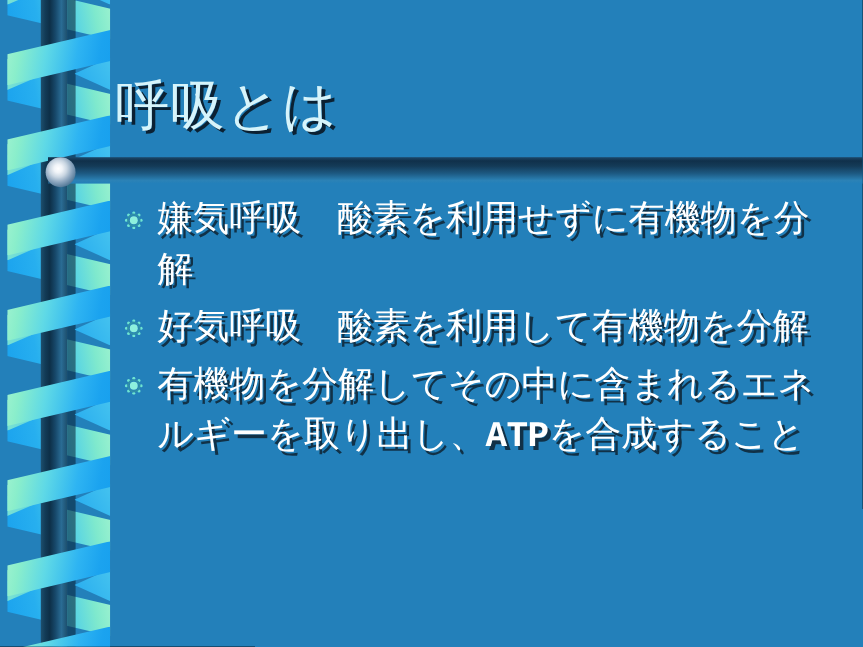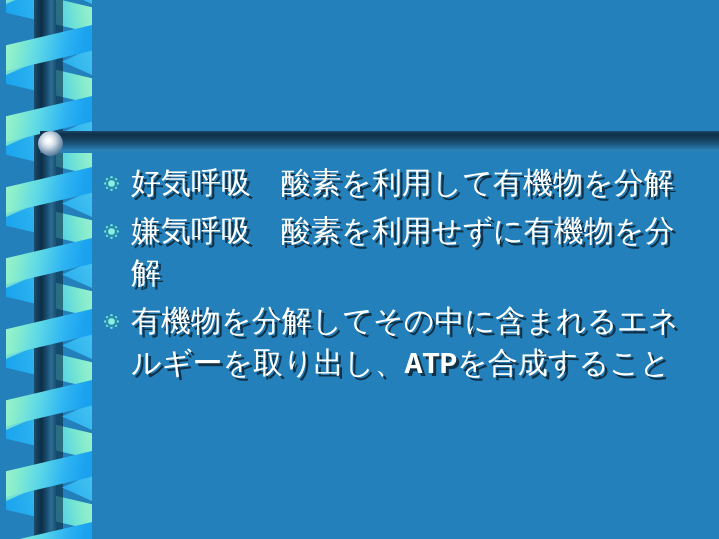--- a/index.html
+++ b/index.html
@@ -264,22 +264,43 @@
       <div class="front"></div>
     </div>
     <div class="pole"></div>
     <div class="pole-shadow"></div>
   </div>
 
   <div class="divider-cap"></div>
   <div class="divider"></div>
   <div class="orb"></div>
 
+  <div class="title">呼吸とは</div>
 
   <div class="body">
+
+    <div class="bullet-row">
+      <span class="bullet-marker">
+        <svg width="15" height="15" viewBox="0 0 30 30">
+          <g fill="#6fe5d2">
+            <circle cx="15" cy="2.6" r="2.5"></circle>
+            <circle cx="23.7" cy="6.3" r="2.5"></circle>
+            <circle cx="27.4" cy="15" r="2.5"></circle>
+            <circle cx="23.7" cy="23.7" r="2.5"></circle>
+            <circle cx="15" cy="27.4" r="2.5"></circle>
+            <circle cx="6.3" cy="23.7" r="2.5"></circle>
+            <circle cx="2.6" cy="15" r="2.5"></circle>
+            <circle cx="6.3" cy="6.3" r="2.5"></circle>
+          </g>
+          <circle cx="15" cy="15" r="9.5" fill="none" stroke="#2f8fa8" stroke-width="3.2"></circle>
+          <circle cx="15" cy="15" r="6.6" fill="#8df0dd"></circle>
+        </svg>
+      </span>
+      <span class="bullet-text">嫌気呼吸　酸素を利用せずに有機物を分解</span>
+    </div>
 
     <div class="bullet-row">
       <span class="bullet-marker">
         <svg width="15" height="15" viewBox="0 0 30 30">
           <g fill="#6fe5d2">
             <circle cx="15" cy="2.6" r="2.5"></circle>
             <circle cx="23.7" cy="6.3" r="2.5"></circle>
             <circle cx="27.4" cy="15" r="2.5"></circle>
             <circle cx="23.7" cy="23.7" r="2.5"></circle>
             <circle cx="15" cy="27.4" r="2.5"></circle>
@@ -304,38 +325,18 @@
             <circle cx="23.7" cy="23.7" r="2.5"></circle>
             <circle cx="15" cy="27.4" r="2.5"></circle>
             <circle cx="6.3" cy="23.7" r="2.5"></circle>
             <circle cx="2.6" cy="15" r="2.5"></circle>
             <circle cx="6.3" cy="6.3" r="2.5"></circle>
           </g>
           <circle cx="15" cy="15" r="9.5" fill="none" stroke="#2f8fa8" stroke-width="3.2"></circle>
           <circle cx="15" cy="15" r="6.6" fill="#8df0dd"></circle>
         </svg>
       </span>
-      <span class="bullet-text">嫌気呼吸　酸素を利用せずに有機物を分解</span>
-    </div>
-
-    <div class="bullet-row">
-      <span class="bullet-marker">
-        <svg width="15" height="15" viewBox="0 0 30 30">
-          <g fill="#6fe5d2">
-            <circle cx="15" cy="2.6" r="2.5"></circle>
-            <circle cx="23.7" cy="6.3" r="2.5"></circle>
-            <circle cx="27.4" cy="15" r="2.5"></circle>
-            <circle cx="23.7" cy="23.7" r="2.5"></circle>
-            <circle cx="15" cy="27.4" r="2.5"></circle>
-            <circle cx="6.3" cy="23.7" r="2.5"></circle>
-            <circle cx="2.6" cy="15" r="2.5"></circle>
-            <circle cx="6.3" cy="6.3" r="2.5"></circle>
-          </g>
-          <circle cx="15" cy="15" r="9.5" fill="none" stroke="#2f8fa8" stroke-width="3.2"></circle>
-          <circle cx="15" cy="15" r="6.6" fill="#8df0dd"></circle>
-        </svg>
-      </span>
       <span class="bullet-text"><span>有機物を分解してその中に含まれるエネルギーを取り出し、</span><span class="latin">ATP</span><span>を合成すること</span></span>
     </div>
 
   </div>
 
 </div>
 
 </body></html>

